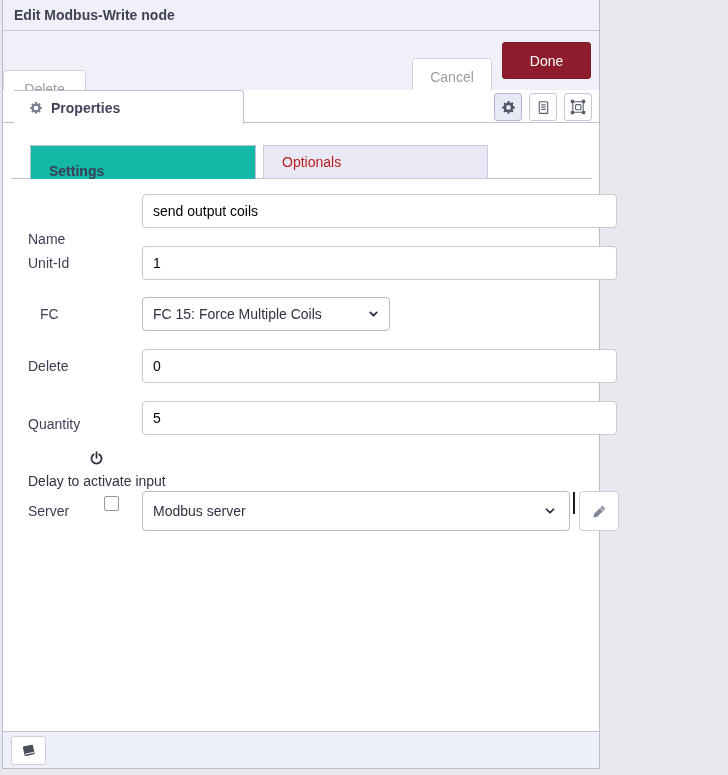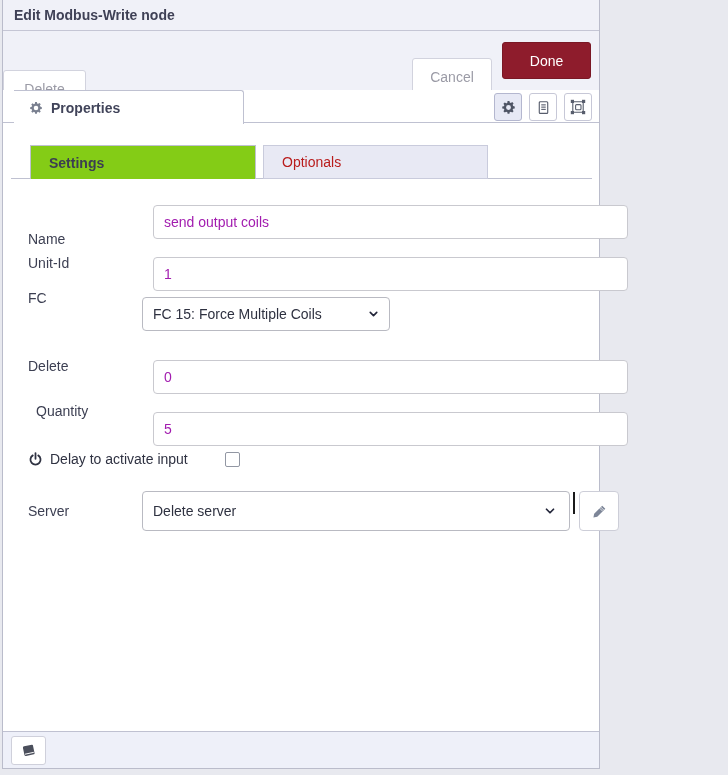--- a/index.html
+++ b/index.html
@@ -57,45 +57,45 @@
   }
   .icon-btn.active { background:#e7e9f5; border-color:#b4b7cf; }
   
   .content { position:absolute; left:0; top:124px; right:0; bottom:37px; background:#fff; }
   .subtab-line { position:absolute; left:8px; right:7px; top:54px; border-bottom:1px solid #bfc1d1; }
   .subtab {
     position:absolute; top:21px; height:34px; font-size:14px;
     display:flex; align-items:center; padding-left:18px; cursor:pointer;
   }
   .subtab-settings {
-    left:27px; width:226px; background:#84cc16; z-index:2;
+    left:27px; width:226px; background:#14b8a6; z-index:2;
     border:1px solid #bfc1d1; border-bottom:none;
-    font-weight:bold; color:#3b3e52;
+    font-weight:bold; color:#3b3e52;align-items:flex-end;
   }
   .subtab-optionals {
     left:260px; width:225px; background:#e8e9f4; z-index:1;
     border:1px solid #c9cbdc; color:#b91c1c;
   }
   
   .flabel { position:absolute; left:25px; font-size:14px; color:#3c3f52; }
   .tinput {
-    position:absolute; left:150px; width:475px; height:34px;
+    position:absolute; left:139px; width:475px; height:34px;
     border:1px solid #c9c9cf; border-radius:4px; padding:0 10px;
     font-family:"Liberation Sans", sans-serif;
-    font-size:14px; color:#a21caf; background:#fff; outline:none;margin-top:11px;
+    font-size:14px; color:#000000; background:#fff; outline:none;
   }
   .selbox {
     position:absolute; left:139px; height:34px;
     border:1px solid #b9bac2; border-radius:4px; background:#fff;
     display:flex; align-items:center; padding:0 10px;
     font-size:14px; color:#2e3140; cursor:pointer;text-align:center;
   }
   .selbox .chev { position:absolute; right:9px; top:50%; transform:translateY(-50%); }
   .delay-row { position:absolute; left:25px; top:327px; display:flex; align-items:center; gap:7px;
-               font-size:14px; color:#2f3242; }
+               font-size:14px; color:#2f3242;flex-direction:column; }
   .delay-check {
     appearance:none; -webkit-appearance:none;
     width:15px; height:15px; border:1.5px solid #9297a3; border-radius:2px;
     background:#fff; margin-left:30px; cursor:pointer;
   }
   .pencil-btn {
     position:absolute; left:576px; top:367px; width:40px; height:40px;
     background:#fff; border:1px solid #cdced8; border-radius:4px;
     display:flex; align-items:center; justify-content:center; cursor:pointer;
   }
@@ -179,50 +179,50 @@
     <div class="subtab subtab-optionals">
       <span>Optionals</span>
     </div>
 
     <label class="flabel" style="top:79px;margin-top:28px;">Name</label>
     <input class="tinput" style="top: 70px;" type="text" value="send output coils">
 
     <label class="flabel" style="top:131px;">Unit-Id</label>
     <input class="tinput" style="top: 122px;" type="text" value="1">
 
-    <label class="flabel" style="top:166px;">FC</label>
+    <label class="flabel" style="top:182px;margin-left:12px;">FC</label>
     <div class="selbox" style="top:173px; width:248px;">
       <span>FC 15: Force Multiple Coils</span>
       <span class="chev">
         <svg width="13" height="13" viewBox="0 0 16 16" fill="none" stroke="#23263a" stroke-width="2" stroke-linecap="round" stroke-linejoin="round">
             <path d="M4 6l4 4 4-4"></path>
           </svg>
       </span>
     </div>
 
     <label class="flabel" style="top:234px;">Delete</label>
     <input class="tinput" style="top: 225px;" type="text" value="0">
 
-    <label class="flabel" style="top:279px;margin-left:8px;">Quantity</label>
+    <label class="flabel" style="top:292px;">Quantity</label>
     <input class="tinput" style="top: 277px;" type="text" value="5">
 
     <div class="delay-row">
       <span>
         <svg width="15" height="15" viewBox="0 0 16 16" fill="none" stroke="#2f3242" stroke-width="1.9" stroke-linecap="round">
           <path d="M5.1 3.6a5.4 5.4 0 1 0 5.8 0"></path>
           <line x1="8" y1="1.1" x2="8" y2="7.3"></line>
         </svg>
       </span>
       <span>Delay to activate input</span>
       <input class="delay-check" type="checkbox" style="">
     </div>
 
     <label class="flabel" style="top:379px;">Server</label>
     <div class="selbox" style="top:367px; width:428px; height:40px;">
-      <span>Delete server</span>
+      <span>Modbus server</span>
       <span class="chev" style="right:12px;">
         <svg width="14" height="14" viewBox="0 0 16 16" fill="none" stroke="#23263a" stroke-width="2" stroke-linecap="round" stroke-linejoin="round">
             <path d="M4 6l4 4 4-4"></path>
           </svg>
       </span>
     </div>
     <div class="cursor-artifact"></div>
     <div class="pencil-btn">
       <span>
         <svg width="15" height="15" viewBox="0 0 16 16">

